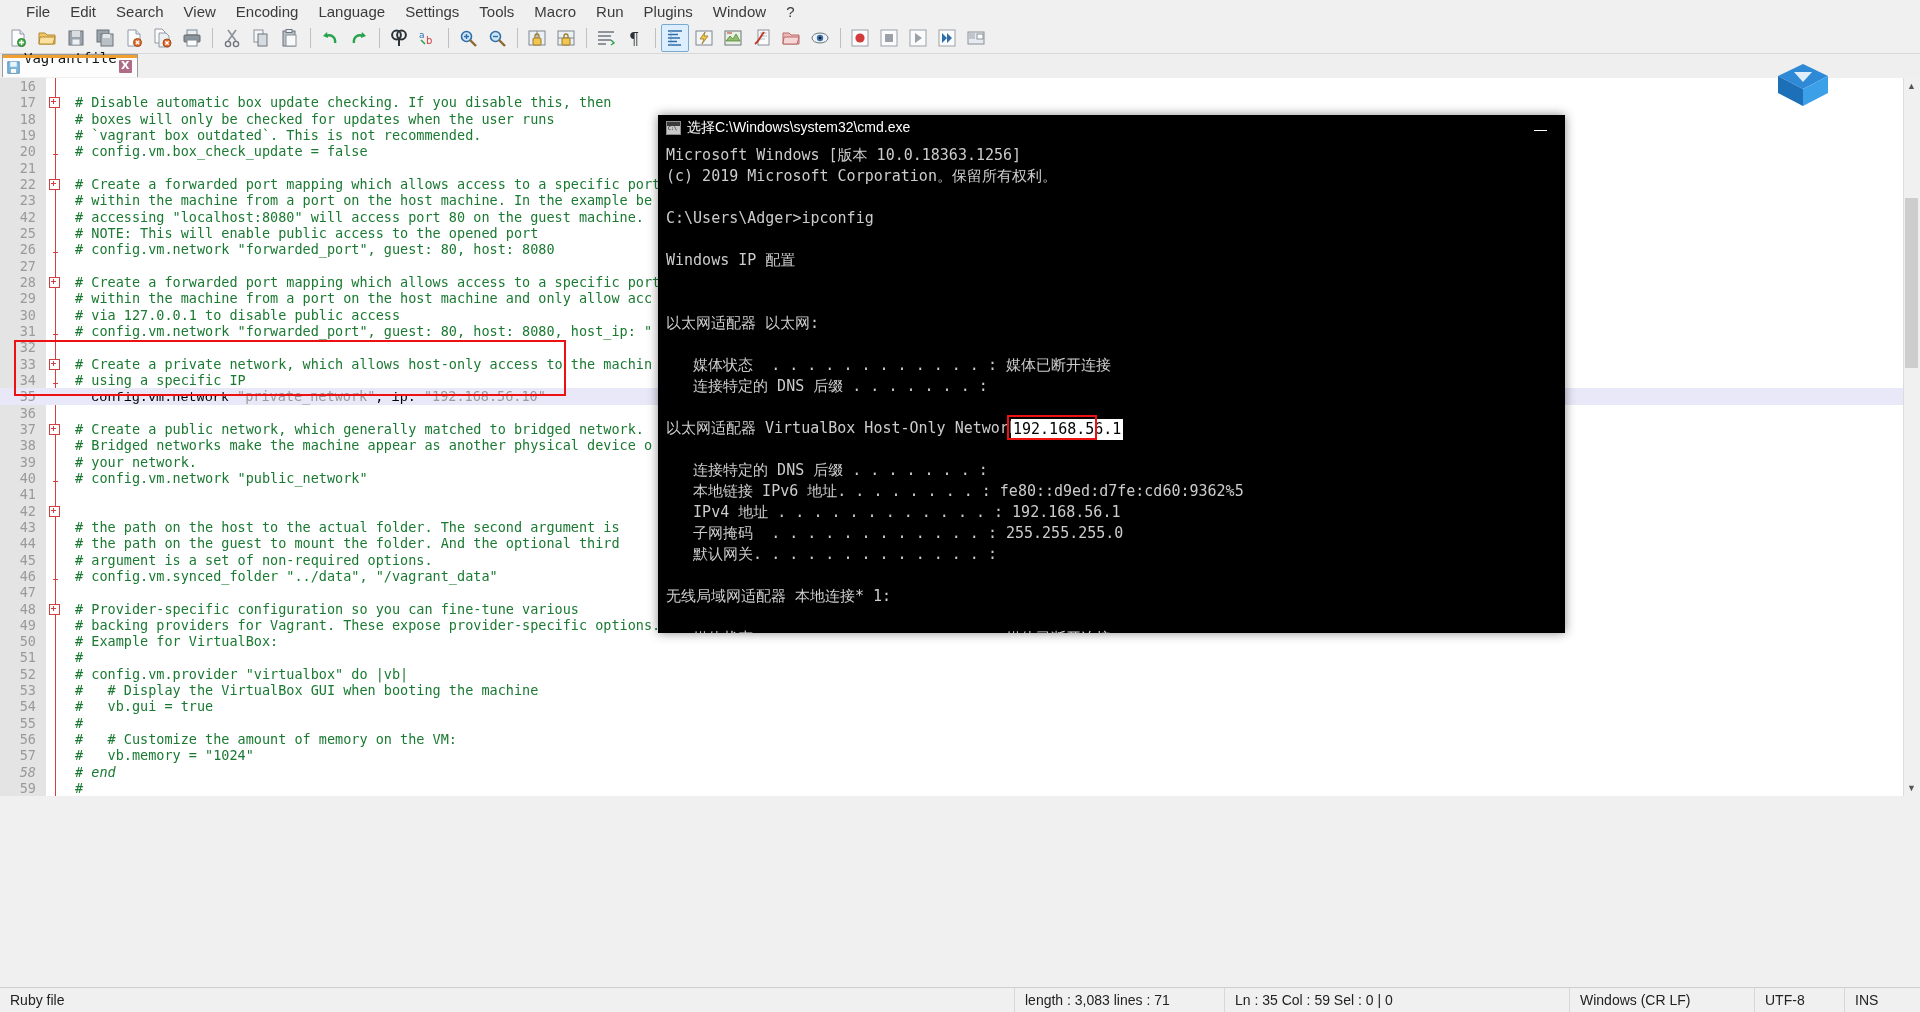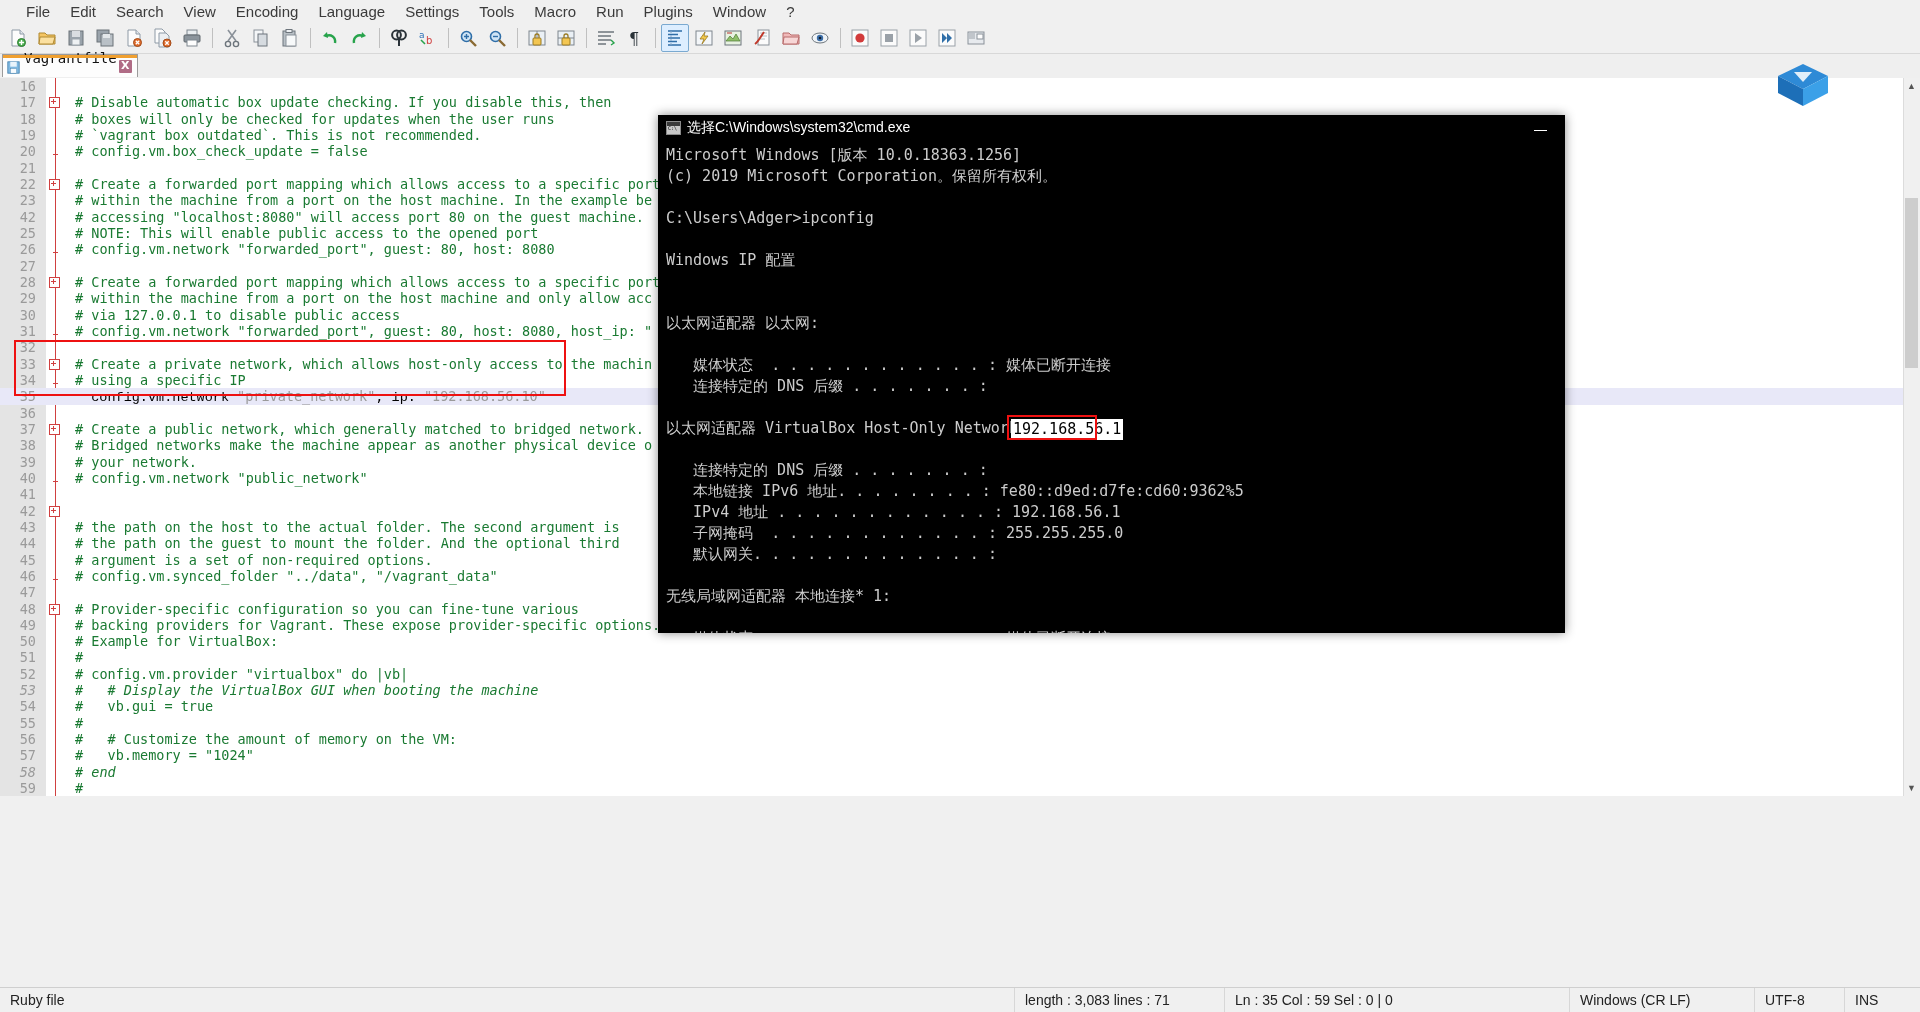--- a/index.html
+++ b/index.html
@@ -509,21 +509,21 @@
         <div class="row" style="height: 16.33px; line-height: 16.33px;"><span class="ln">43</span><span class="tx"># the path on the host to the actual folder. The second argument is</span></div>
         <div class="row" style="height: 16.33px; line-height: 16.33px;"><span class="ln">44</span><span class="tx"># the path on the guest to mount the folder. And the optional third</span></div>
         <div class="row" style="height: 16.33px; line-height: 16.33px;"><span class="ln">45</span><span class="tx"># argument is a set of non-required options.</span></div>
         <div class="row" style="height: 16.33px; line-height: 16.33px;"><span class="ln">46</span><span class="tx"># config.vm.synced_folder "../data", "/vagrant_data"</span><span class="fend" style="top: 11px;"></span></div>
         <div class="row" style="height: 16.33px; line-height: 16.33px;"><span class="ln">47</span><span class="tx"></span></div>
         <div class="row" style="height: 16.33px; line-height: 16.33px;"><span class="ln">48</span><span class="tx"># Provider-specific configuration so you can fine-tune various</span><span class="fbox plus" style="top: 3px;"></span></div>
         <div class="row" style="height: 16.33px; line-height: 16.33px;"><span class="ln">49</span><span class="tx"># backing providers for Vagrant. These expose provider-specific options.</span></div>
         <div class="row" style="height: 16.33px; line-height: 16.33px;"><span class="ln">50</span><span class="tx"># Example for VirtualBox:</span></div>
         <div class="row" style="height: 16.33px; line-height: 16.33px;"><span class="ln">51</span><span class="tx">#</span></div>
         <div class="row" style="height: 16.33px; line-height: 16.33px;"><span class="ln">52</span><span class="tx"># config.vm.provider "virtualbox" do |vb|</span></div>
-        <div class="row" style="height: 16.33px; line-height: 16.33px; font-style: italic;"><span class="ln">53</span><span class="tx">#   # Display the VirtualBox GUI when booting the machine</span></div>
+        <div class="row" style="height: 16.33px; line-height: 16.33px;"><span class="ln">53</span><span class="tx">#   # Display the VirtualBox GUI when booting the machine</span></div>
         <div class="row" style="height: 16.33px; line-height: 16.33px;"><span class="ln">54</span><span class="tx">#   vb.gui = true</span></div>
         <div class="row" style="height: 16.33px; line-height: 16.33px;"><span class="ln">55</span><span class="tx">#</span></div>
         <div class="row" style="height: 16.33px; line-height: 16.33px;"><span class="ln">56</span><span class="tx">#   # Customize the amount of memory on the VM:</span></div>
         <div class="row" style="height: 16.33px; line-height: 16.33px;"><span class="ln">57</span><span class="tx">#   vb.memory = "1024"</span></div>
         <div class="row" style="height: 16.33px; line-height: 16.33px; font-style: italic;"><span class="ln">58</span><span class="tx"># end</span></div>
         <div class="row" style="height: 16.33px; line-height: 16.33px;"><span class="ln">59</span><span class="tx">#</span></div>
       </div>
   </div>
 
   <div class="vscroll">

